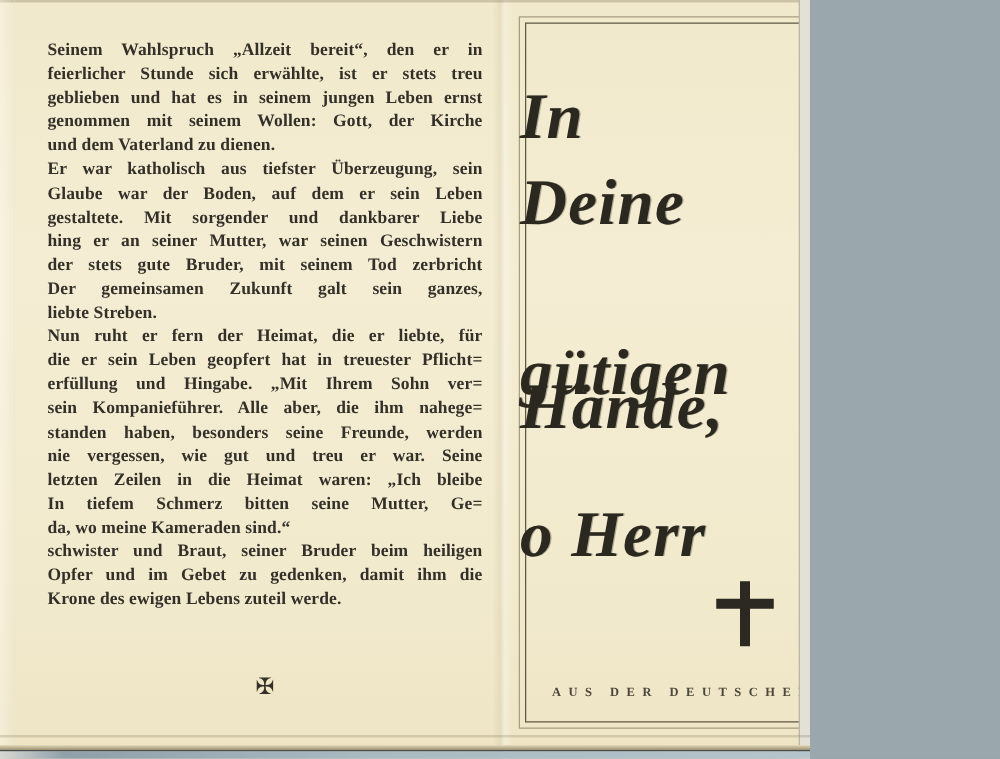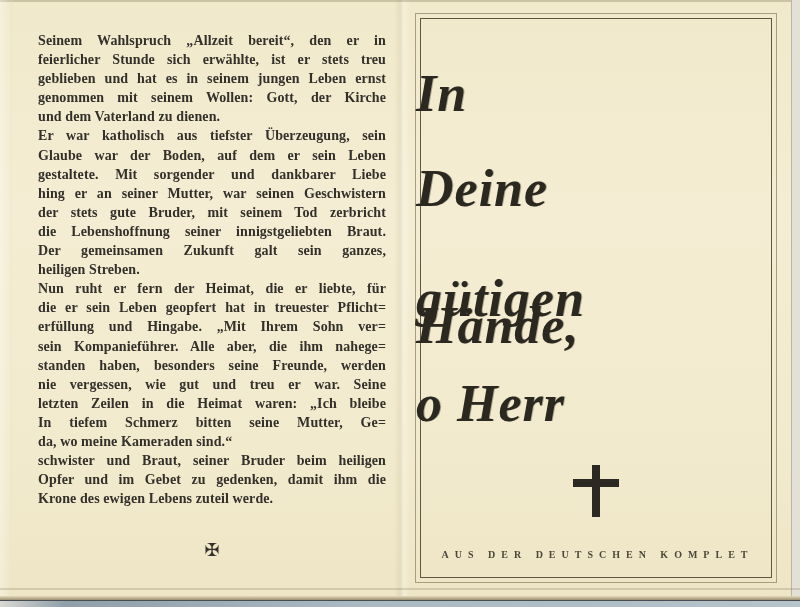--- a/index.html
+++ b/index.html
@@ -1,18 +1,18 @@
 <!DOCTYPE html>
 <html><head>
 <meta charset="utf-8">
 <style>
   html,body{margin:0;padding:0;background:#9aa7ad;}
   #scan{
     position:relative;
-    width:800px;height:607px;
+    width:648px;height:607px;
     overflow:hidden;
     background:
       linear-gradient(180deg,#f1e9cb 0%,#f4edd3 35%,#f2eacd 75%,#eee5c5 100%);
     font-family:"Liberation Serif", serif;
   }
   
   .top-edge{position:absolute;left:0;top:0;width:100%;height:2px;
     background:rgba(120,110,78,0.30);}
   .left-edge{position:absolute;left:0;top:0;width:11px;height:100%;
     background:linear-gradient(90deg,rgba(255,255,255,0.35),rgba(255,255,255,0));
@@ -45,24 +45,24 @@
     border:1px solid #a79d82;}
   .frame-inner{position:absolute;left:420px;top:18px;width:350px;height:558px;
     border:1px solid #5d5744;}
 
   
   .title-line{position:absolute;left:416px;width:359px;text-align:left;
     font-style:italic;font-weight:bold;font-size:52px;line-height:66px;
     color:#2b2820;letter-spacing:1px;
     text-shadow:1px 0 0 rgba(43,40,32,0.35);}
   .tl-0{top:61px;}
-  .tl-1{top:156px;}
+  .tl-1{top:130px;}
   .tl-2{top:234px;margin-top:32px;}
   .tl-3{top:293px;}
-  .tl-4{top:371px;}
+  .tl-4{top:396px;}
 
   
   .big-cross{position:absolute;left:416px;top:465px;width:359px;height:60px;}
   .big-cross .vbar{position:absolute;left:50%;margin-left:-4px;top:0;
     width:8px;height:52px;background:#2c2922;}
   .big-cross .hbar{position:absolute;left:50%;margin-left:-23px;top:14px;
     width:46px;height:8px;background:#2c2922;}
 
   .caption{position:absolute;left:416px;top:549px;width:359px;text-align:center;
     font-size:10px;font-weight:bold;letter-spacing:6px;color:#4c473a;
@@ -78,23 +78,22 @@
     <div class="ln">feierlicher Stunde sich erwählte, ist er stets treu</div>
     <div class="ln">geblieben und hat es in seinem jungen Leben ernst</div>
     <div class="ln">genommen mit seinem Wollen: Gott, der Kirche</div>
     <div class="ln last">und dem Vaterland zu dienen.</div>
 
     <div class="ln">Er war katholisch aus tiefster Überzeugung, sein</div>
     <div class="ln">Glaube war der Boden, auf dem er sein Leben</div>
     <div class="ln">gestaltete. Mit sorgender und dankbarer Liebe</div>
     <div class="ln">hing er an seiner Mutter, war seinen Geschwistern</div>
     <div class="ln">der stets gute Bruder, mit seinem Tod zerbricht</div>
-    <div class="ln">die Lebenshoffnung seiner innigstgeliebten Braut.</div>
     <div class="ln">Der gemeinsamen Zukunft galt sein ganzes,</div>
-    <div class="ln last">heiligen Streben.</div>
+    <div class="ln last">liebte Streben.</div>
 
     <div class="ln">Nun ruht er fern der Heimat, die er liebte, für</div>
     <div class="ln">die er sein Leben geopfert hat in treuester Pflicht=</div>
     <div class="ln">erfüllung und Hingabe. „Mit Ihrem Sohn ver=</div>
     <div class="ln">sein Kompanieführer. Alle aber, die ihm nahege=</div>
     <div class="ln">standen haben, besonders seine Freunde, werden</div>
     <div class="ln">nie vergessen, wie gut und treu er war. Seine</div>
     <div class="ln">letzten Zeilen in die Heimat waren: „Ich bleibe</div>
     <div class="ln">In tiefem Schmerz bitten seine Mutter, Ge=</div>
 

